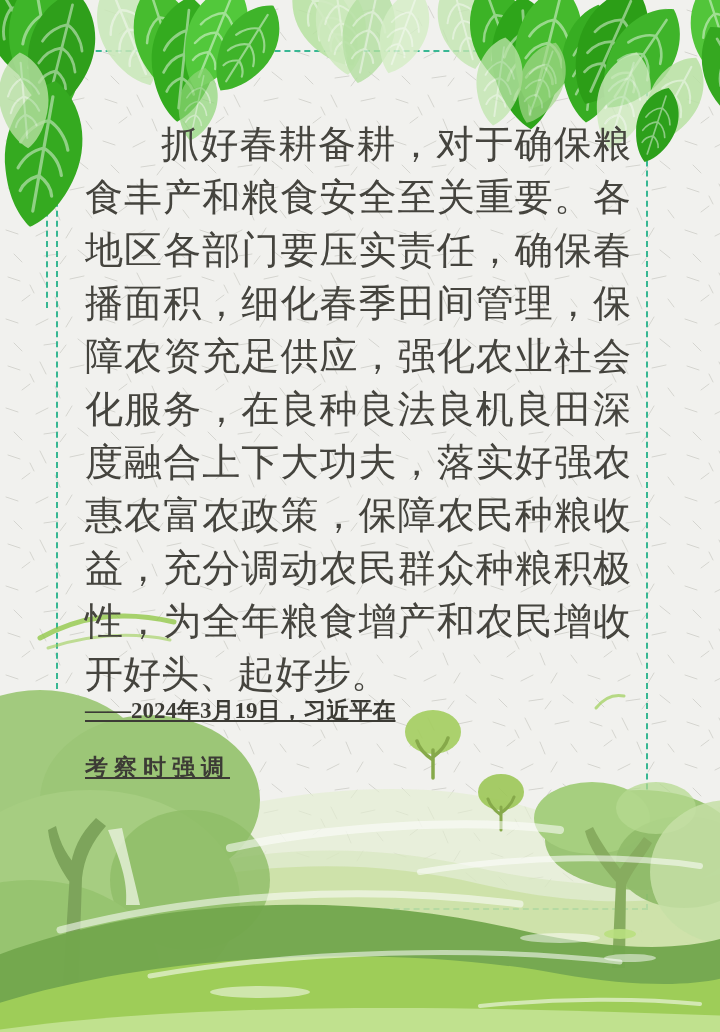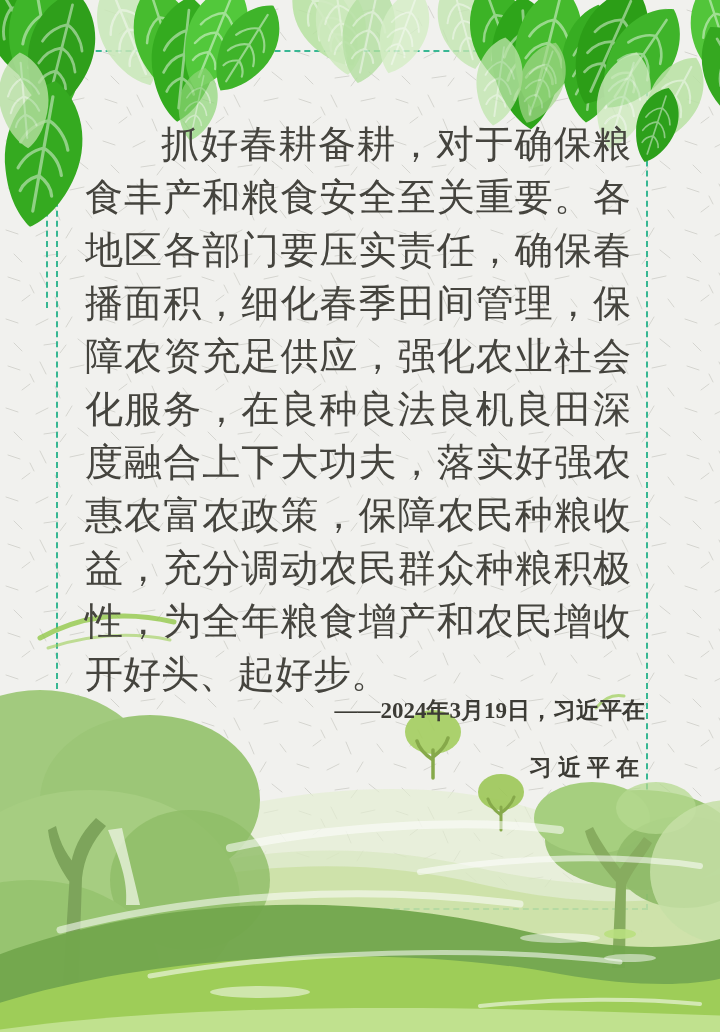--- a/index.html
+++ b/index.html
@@ -28,21 +28,21 @@
   .quote-text{
     position:absolute;left:85px;top:90px;width:546px;z-index:4;
     font-size:38px;line-height:53px;font-weight:normal;color:#45443e;
     text-align:justify;text-justify:inter-character;
     text-indent:2em;
     margin-top:28px;
   }
   
   .attribution{
     position:absolute;left:85px;top:682px;width:560px;z-index:4;
-    text-align:right;color:#3c3b35;font-weight:bold;
+    text-align:left;color:#3c3b35;font-weight:bold;text-decoration:underline;
   }
   .attribution .attr-line{font-size:23px;line-height:57px;white-space:nowrap;}
   .attribution .attr-line-2{letter-spacing:0.2px;}
   .attribution .attr-line-3{letter-spacing:6px;}
 </style>
 </head>
 <body>
 
 <svg id="texture" class="layer" width="720" height="1032">
   <defs>
@@ -172,14 +172,14 @@
     <ellipse cx="260" cy="992" rx="50" ry="6"></ellipse>
     <ellipse cx="630" cy="958" rx="26" ry="4"></ellipse>
   </g>
   <ellipse cx="620" cy="934" rx="16" ry="5" fill="#b9e07f" opacity="0.9"></ellipse>
 </svg>
 
 <div class="quote-text">抓好春耕备耕，对于确保粮食丰产和粮食安全至关重要。各地区各部门要压实责任，确保春播面积，细化春季田间管理，保障农资充足供应，强化农业社会化服务，在良种良法良机良田深度融合上下大功夫，落实好强农惠农富农政策，保障农民种粮收益，充分调动农民群众种粮积极性，为全年粮食增产和农民增收开好头、起好步。</div>
 
 <div class="attribution">
   <div class="attr-line attr-line-1">——2024年3月19日，习近平在</div>
-  <div class="attr-line attr-line-3">习近平在</div>
+  <div class="attr-line attr-line-3">考察时强调</div>
 </div>
 
 </body></html>

